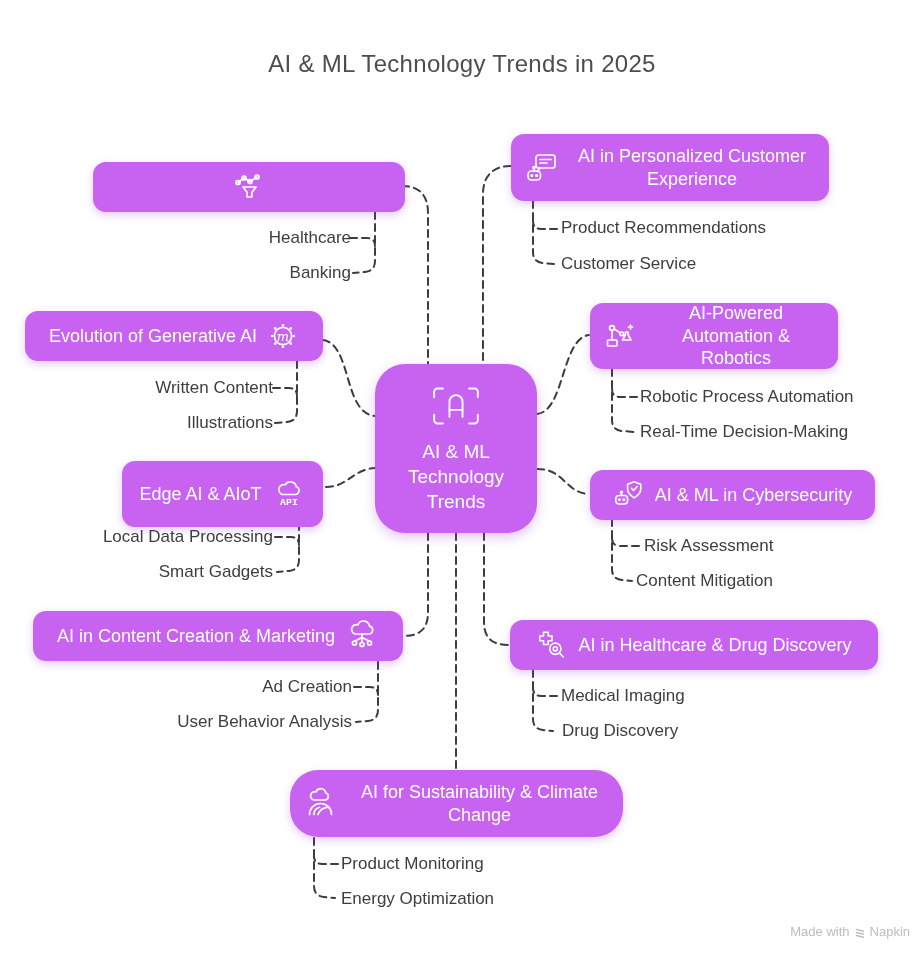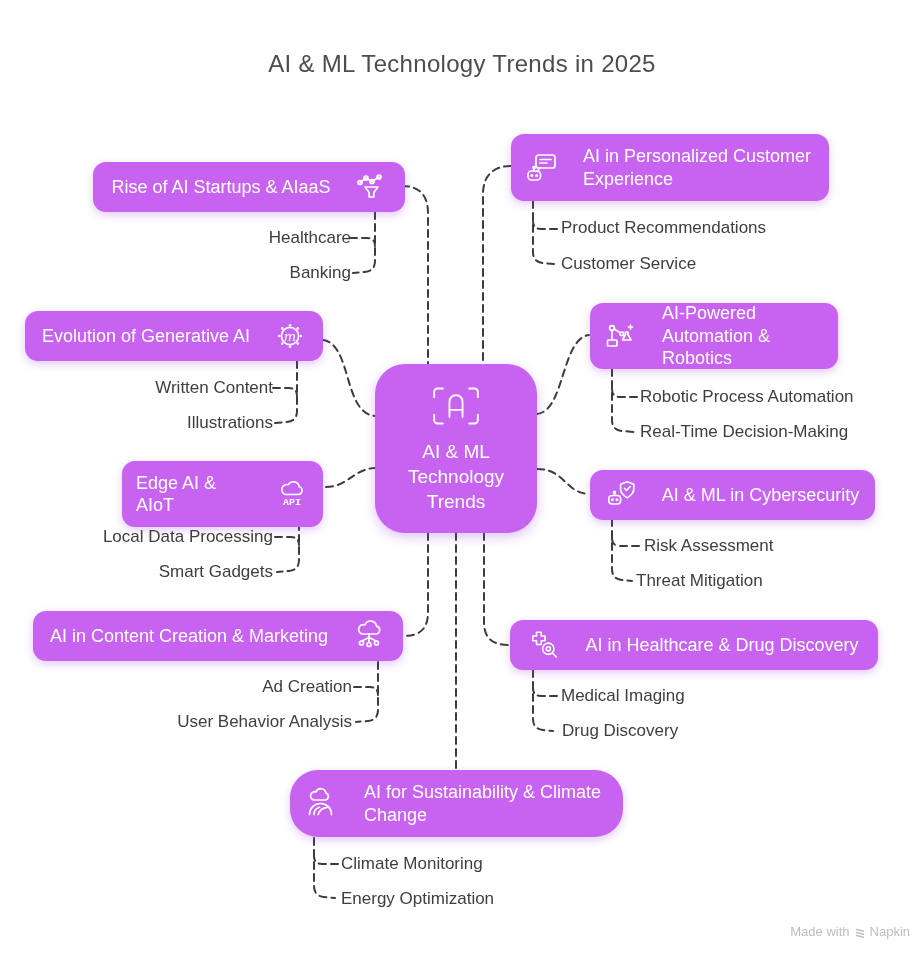--- a/index.html
+++ b/index.html
@@ -11,23 +11,23 @@
   #canvas{
     position:relative;width:924px;height:960px;background:#ffffff;
     font-family:"Liberation Sans", sans-serif;overflow:hidden;margin:0 auto;
   }
   .title{
     position:absolute;left:0;top:50px;width:100%;text-align:center;
     font-size:24px;font-weight:500;color:#4d4d4d;letter-spacing:.3px;
   }
   .node{
     position:absolute;background:var(--purple);color:#fff;border-radius:13px;
-    display:flex;align-items:center;justify-content:center;gap:24px;
+    display:flex;align-items:center;justify-content:center;gap:10px;
     font-size:18px;font-weight:500;padding:0 14px;box-sizing:border-box;
-    text-align:left;line-height:1.25;
+    text-align:center;line-height:1.25;
     box-shadow:0 3px 9px rgba(150,60,220,.28);
   }
   .node svg{flex:0 0 auto;display:block;}
   .center-node{
     position:absolute;left:375px;top:364px;width:162px;height:169px;
     background:var(--purple);border-radius:30px;color:#fff;
     display:flex;flex-direction:column;align-items:center;justify-content:center;gap:10px;
     box-shadow:0 4px 12px rgba(150,60,220,.3);
   }
   .center-node .clabel{font-size:19px;font-weight:500;text-align:center;line-height:1.3;width:125px;}
@@ -91,21 +91,20 @@
         <path d="M46 30 v5 a3 3 0 0 1 -3 3 h-5"></path>
         <path d="M14 38 h-5 a3 3 0 0 1 -3-3 v-5"></path>
         <path d="M20 32 V 18 a6 6 0 0 1 12 0 V 32"></path>
         <path d="M20 25.5 h12"></path>
       </g>
     </svg>
     <div class="clabel">AI &amp; ML Technology Trends</div>
   </div>
 
   <div class="node" style="left:93px;top:162px;width:312px;height:50px;">
-    <span>Rise of AI Startups &amp; AIaaS</span>
     <svg class="ico" width="32" height="32" viewBox="0 0 32 32">
       <g>
         <polyline points="5,11.5 11,7 17,10.5 24,6"></polyline>
         <circle cx="5" cy="11.5" r="2"></circle>
           <circle cx="11" cy="7" r="2"></circle>
         <circle cx="17" cy="10.5" r="2"></circle>
           <circle cx="24" cy="6" r="2"></circle>
         <path d="M10 16 h13 l-4.2 5.5 v4.5 h-4.6 v-4.5 Z"></path>
       </g>
     </svg>
@@ -189,21 +188,21 @@
         <rect x="3" y="17.5" width="12.5" height="9" rx="3.5"></rect>
         <path d="M9 17.5 v-2"></path>
           <circle cx="9" cy="14.1" r="1"></circle>
         <circle cx="6.8" cy="22" r="0.7" fill="#fff"></circle>
           <circle cx="11.6" cy="22" r="0.7" fill="#fff"></circle>
       </g>
     </svg>
     <span>AI &amp; ML in Cybersecurity</span>
   </div>
   <div class="leaf" style="left:644px;top:535px;">Risk Assessment</div>
-  <div class="leaf" style="left:636px;top:570px;">Threat Mitigation</div>
+  <div class="leaf" style="left:636px;top:570px;">Content Mitigation</div>
 
   <div class="node" style="left:33px;top:611px;width:370px;height:50px;">
     <span>AI in Content Creation &amp; Marketing</span>
     <svg class="ico" width="34" height="32" viewBox="0 0 34 32">
       <g>
         <path d="M10 14 h13.5 a4 4 0 0 0 1-7.9 A6 6 0 0 0 13 4.8 A4.6 4.6 0 0 0 10 14 Z"></path>
         <path d="M17 14 v3.5 M17 17.5 l-7 3.5 M17 17.5 l7 3.5"></path>
         <circle cx="9.5" cy="23" r="2"></circle>
           <circle cx="17" cy="24.5" r="2"></circle>
           <circle cx="24.5" cy="23" r="2"></circle>
@@ -232,21 +231,21 @@
     <svg class="ico" width="36" height="34" viewBox="0 0 34 34">
       <g>
         <path d="M8.5 13 h11.5 a3.6 3.6 0 0 0 .9-7 A5.2 5.2 0 0 0 11 4.9 A3.9 3.9 0 0 0 8.5 13 Z"></path>
         <path d="M4.5 27.5 a 11 11 0 0 1 22 0"></path>
         <path d="M9 27.5 a 7.5 7.5 0 0 1 5.5 -7.2"></path>
         <path d="M13 27.5 q 2.5 -6.5 9 -7.2"></path>
       </g>
     </svg>
     <span style="max-width:260px;">AI for Sustainability &amp; Climate Change</span>
   </div>
-  <div class="leaf" style="left:341px;top:853px;">Climate Monitoring</div>
+  <div class="leaf" style="left:341px;top:853px;">Product Monitoring</div>
   <div class="leaf" style="left:341px;top:888px;">Energy Optimization</div>
 
   <div class="footer">
     <span>Made with</span>
     <svg width="12" height="12" viewBox="0 0 12 12">
       <g fill="none" stroke="#bdbdbd" stroke-width="1.4" stroke-linecap="round">
         <path d="M2.5 2.5 L9.5 4.2"></path>
           <path d="M2.5 5.5 L9.5 7.2"></path>
           <path d="M2.5 8.5 L9.5 10.2"></path>
       </g>

